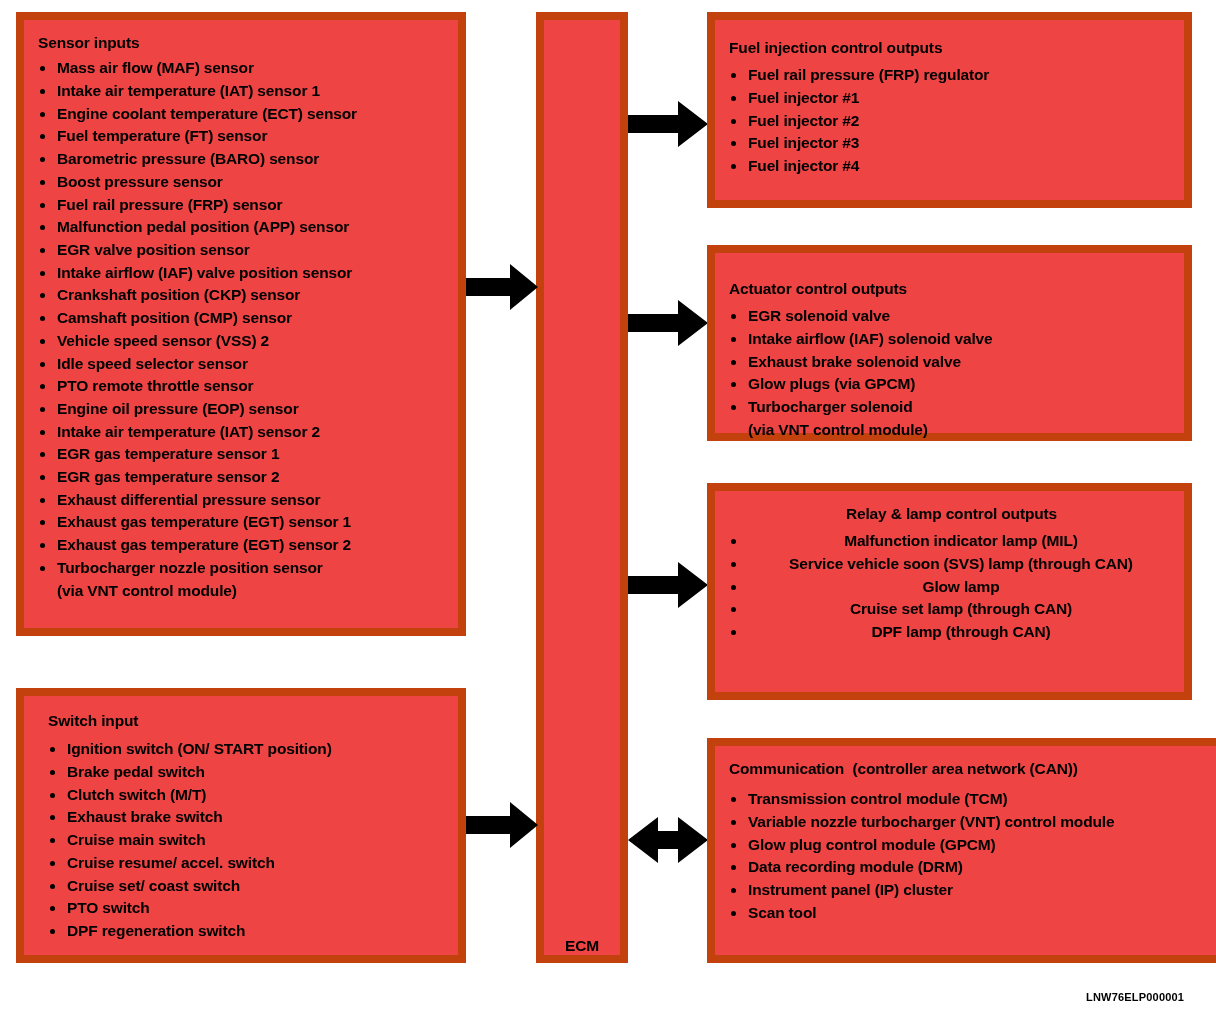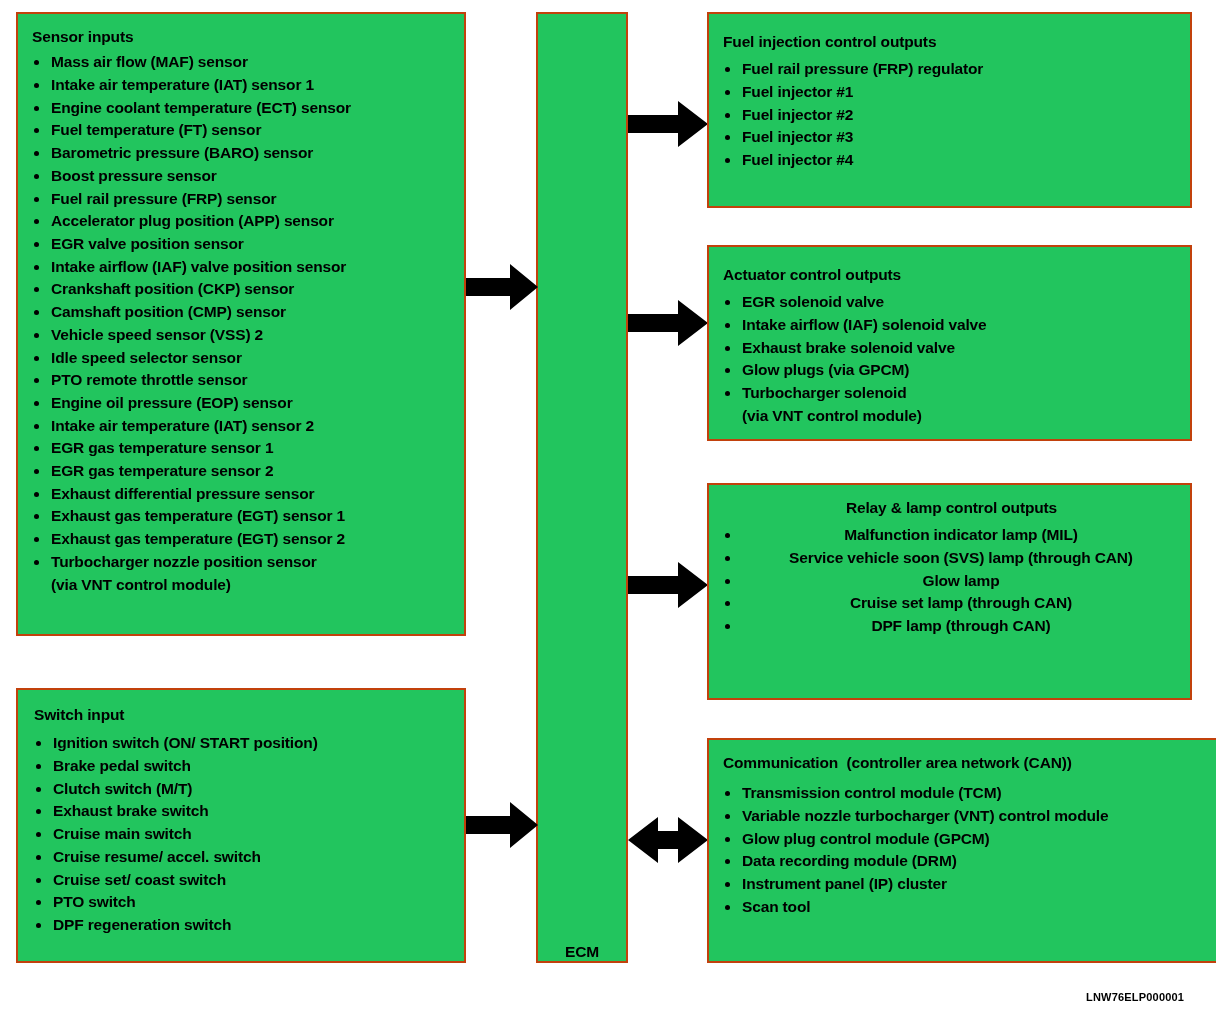--- a/index.html
+++ b/index.html
@@ -14,22 +14,22 @@
   #canvas {
     position: relative;
     width: 1216px;
     height: 1022px;
     background: #ffffff;
     overflow: hidden;
   }
 
   .box {
     position: absolute;
-    border: 2px solid #c2410c;
-    background: #22c55e;
+    border: 8px solid #c2410c;
+    background: #ef4444;
     box-sizing: border-box;
   }
 
   .box-title {
     font-size: 15.5px;
     font-weight: 700;
     letter-spacing: -0.15px;
     line-height: 1.25;
     margin: 0;
     padding: 0;
@@ -71,21 +71,21 @@
     height: 624px;
     padding: 13px 10px 0 14px;
   }
   #sensor-inputs-box .item-list { margin-top: 5px; }
 
   #switch-input-box {
     left: 16px;
     top: 688px;
     width: 450px;
     height: 275px;
-    padding: 15px 10px 0 16px;
+    padding: 15px 10px 0 24px;
   }
   #switch-input-box .item-list { margin-top: 8px; }
 
   
   #ecm-box {
     left: 536px;
     top: 12px;
     width: 92px;
     height: 951px;
     display: flex;
@@ -106,21 +106,21 @@
     height: 196px;
     padding: 18px 10px 0 14px;
   }
   #fuel-injection-box .item-list { margin-top: 7px; }
 
   #actuator-box {
     left: 707px;
     top: 245px;
     width: 485px;
     height: 196px;
-    padding: 18px 10px 0 14px;
+    padding: 26px 10px 0 14px;
   }
   #actuator-box .item-list { margin-top: 7px; }
 
   #relay-lamp-box {
     left: 707px;
     top: 483px;
     width: 485px;
     height: 217px;
     padding: 13px 10px 0 14px;
     text-align: center;
@@ -161,21 +161,21 @@
   <div class="box" id="sensor-inputs-box">
     <div class="box-title">Sensor inputs</div>
     <ul class="item-list">
       <li>Mass air flow (MAF) sensor</li>
       <li>Intake air temperature (IAT) sensor 1</li>
       <li>Engine coolant temperature (ECT) sensor</li>
       <li>Fuel temperature (FT) sensor</li>
       <li>Barometric pressure (BARO) sensor</li>
       <li>Boost pressure sensor</li>
       <li>Fuel rail pressure (FRP) sensor</li>
-      <li>Accelerator plug position (APP) sensor</li>
+      <li>Malfunction pedal position (APP) sensor</li>
       <li>EGR valve position sensor</li>
       <li>Intake airflow (IAF) valve position sensor</li>
       <li>Crankshaft position (CKP) sensor</li>
       <li>Camshaft position (CMP) sensor</li>
       <li>Vehicle speed sensor (VSS) 2</li>
       <li>Idle speed selector sensor</li>
       <li>PTO remote throttle sensor</li>
       <li>Engine oil pressure (EOP) sensor</li>
       <li>Intake air temperature (IAT) sensor 2</li>
       <li>EGR gas temperature sensor 1</li>

